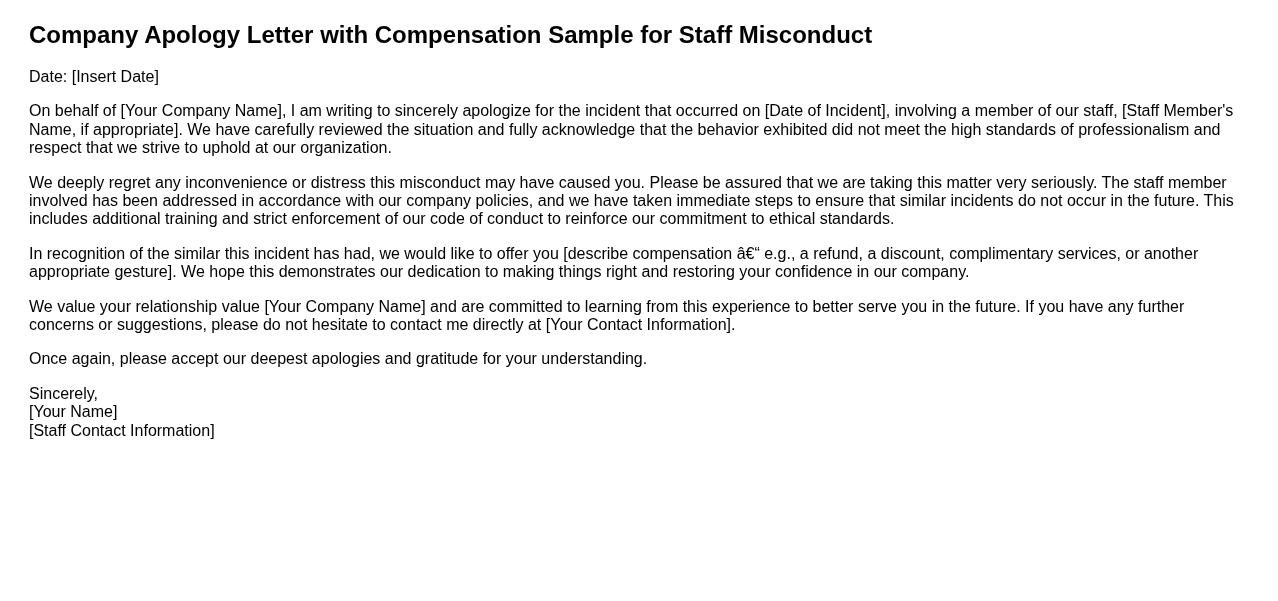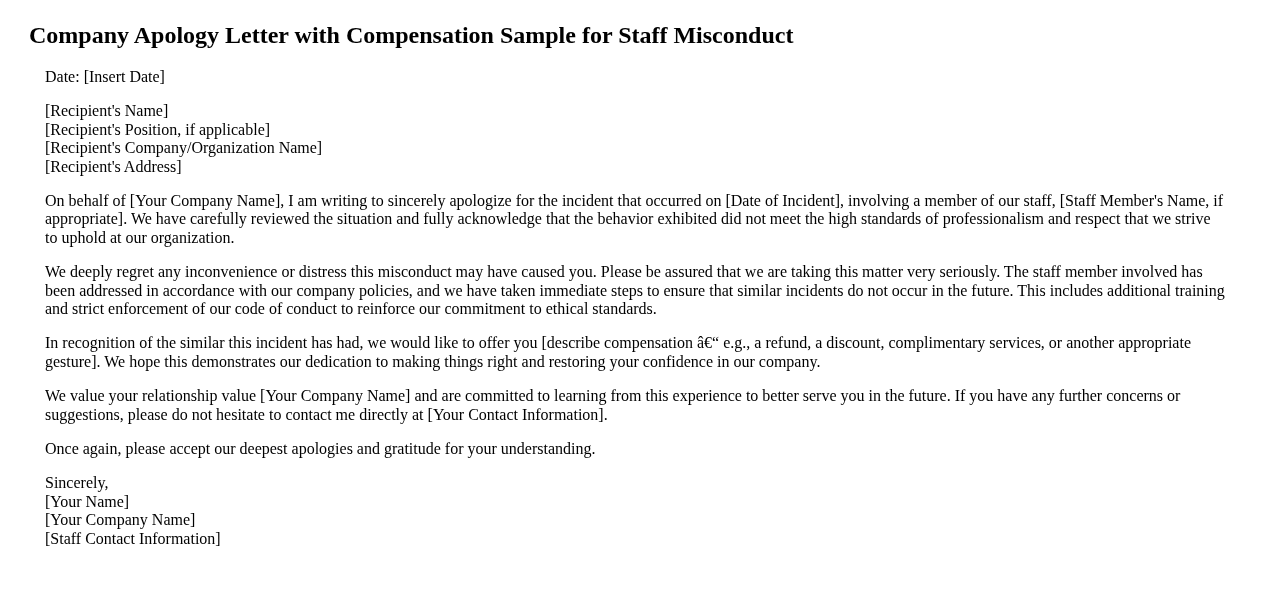--- a/index.html
+++ b/index.html
@@ -6,66 +6,59 @@
   html, body {
     margin: 0;
     padding: 0;
     background: #ffffff;
   }
   .page {
     width: 1278px;
     height: 601px;
     background: #ffffff;
     color: #000000;
-    font-family: Liberation Serif, serif;
+    font-family: Liberation Sans, sans-serif;
     font-size: 16px;
     line-height: 1.15;
     padding: 0 37px 0 29px;
     overflow: hidden;
   }
   .letter-title {
     font-size: 24px;
     font-weight: bold;
     line-height: 1.17;
     margin: 21px 0 19px 0;
   }
   .para {
-    margin: 16px 16px;
+    margin: 16px 0;
   }
   .line {
     display: block;
   }
 </style>
 </head>
 <body>
 
 <div class="page">
 
   <h1 class="letter-title">Company Apology Letter with Compensation Sample for Staff Misconduct</h1>
 
   <p class="para">Date: [Insert Date]</p>
 
-  <div class="para">
-    <span class="line">[Recipient's Name]</span>
-    <span class="line">[Recipient's Position, if applicable]</span>
-    <span class="line">[Recipient's Company/Organization Name]</span>
-    <span class="line">[Recipient's Address]</span>
-  </div>
 
 
   <p class="para">On behalf of [Your Company Name], I am writing to sincerely apologize for the incident that occurred on [Date of Incident], involving a member of our staff, [Staff Member's Name, if appropriate]. We have carefully reviewed the situation and fully acknowledge that the behavior exhibited did not meet the high standards of professionalism and respect that we strive to uphold at our organization.</p>
 
   <p class="para">We deeply regret any inconvenience or distress this misconduct may have caused you. Please be assured that we are taking this matter very seriously. The staff member involved has been addressed in accordance with our company policies, and we have taken immediate steps to ensure that similar incidents do not occur in the future. This includes additional training and strict enforcement of our code of conduct to reinforce our commitment to ethical standards.</p>
 
   <p class="para">In recognition of the similar this incident has had, we would like to offer you [describe compensation â€“ e.g., a refund, a discount, complimentary services, or another appropriate gesture]. We hope this demonstrates our dedication to making things right and restoring your confidence in our company.</p>
 
   <p class="para">We value your relationship value [Your Company Name] and are committed to learning from this experience to better serve you in the future. If you have any further concerns or suggestions, please do not hesitate to contact me directly at [Your Contact Information].</p>
 
   <p class="para">Once again, please accept our deepest apologies and gratitude for your understanding.</p>
 
   <div class="para">
     <span class="line">Sincerely,</span>
     <span class="line">[Your Name]</span>
-    <span class="line">[Your Company Name]</span>
     <span class="line">[Staff Contact Information]</span>
   </div>
 
 </div>
 
 </body></html>

